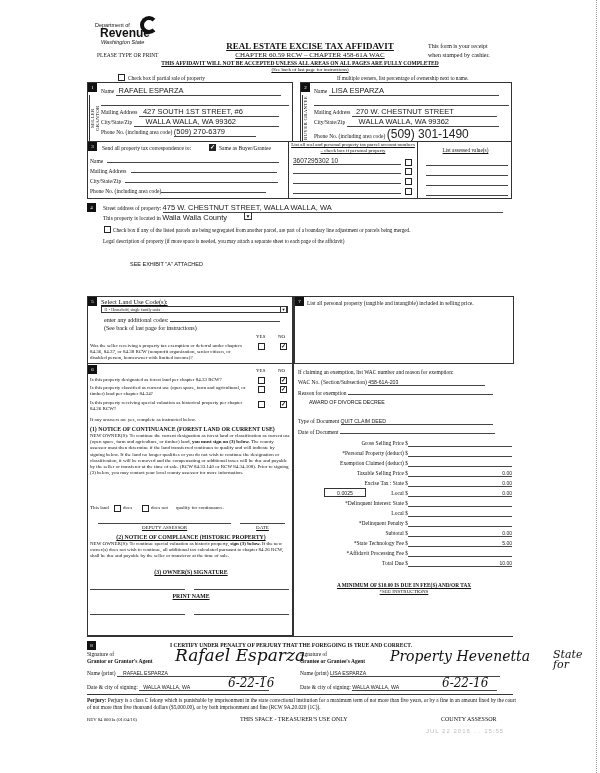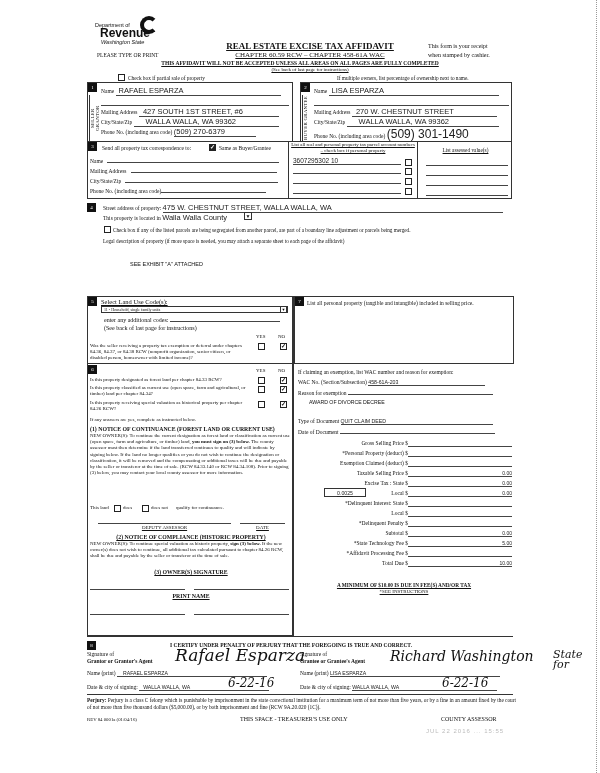--- a/index.html
+++ b/index.html
@@ -306,21 +306,21 @@
 <div class="abs" style="left:87px;top:684px;">
   <span style="font-size:5.5px;">Date &amp; city of signing:</span>
   <span class="fill ul" style="display:inline-block;width:130px;font-size:5.2px;padding-left:4px;">WALLA WALLA, WA</span>
 </div>
 <div class="abs sig" style="left:228px;top:676px;font-size:12px;">6-22-16</div>
 
 <div class="abs" style="left:300px;top:651px;font-size:5.5px;line-height:7px;">
   <div>Signature of</div>
   <div class="bold">Grantee or Grantee's Agent</div>
 </div>
-<div class="abs sig" style="left:390px;top:648px;font-size:14px;">Richard Washington</div>
+<div class="abs sig" style="left:390px;top:648px;font-size:14px;">Property Hevenetta</div>
 <div class="abs sig" style="left:553px;top:650px;font-size:11px;width:30px;line-height:10px;">State for</div>
 <div class="abs" style="left:300px;top:670px;">
   <span style="font-size:5.5px;">Name (print)</span>
   <span class="fill ul" style="display:inline-block;width:170px;font-size:5.2px;">LISA ESPARZA</span>
 </div>
 <div class="abs" style="left:300px;top:684px;">
   <span style="font-size:5.5px;">Date &amp; city of signing:</span>
   <span class="fill ul" style="display:inline-block;width:145px;font-size:5.2px;">WALLA WALLA, WA</span>
 </div>
 <div class="abs sig" style="left:442px;top:676px;font-size:12px;">6-22-16</div>

